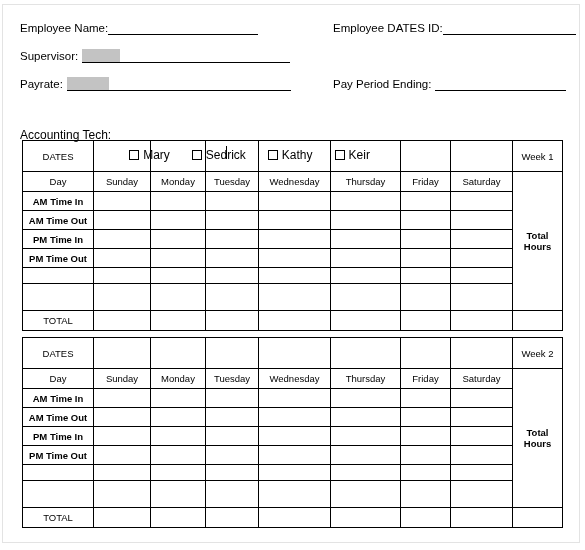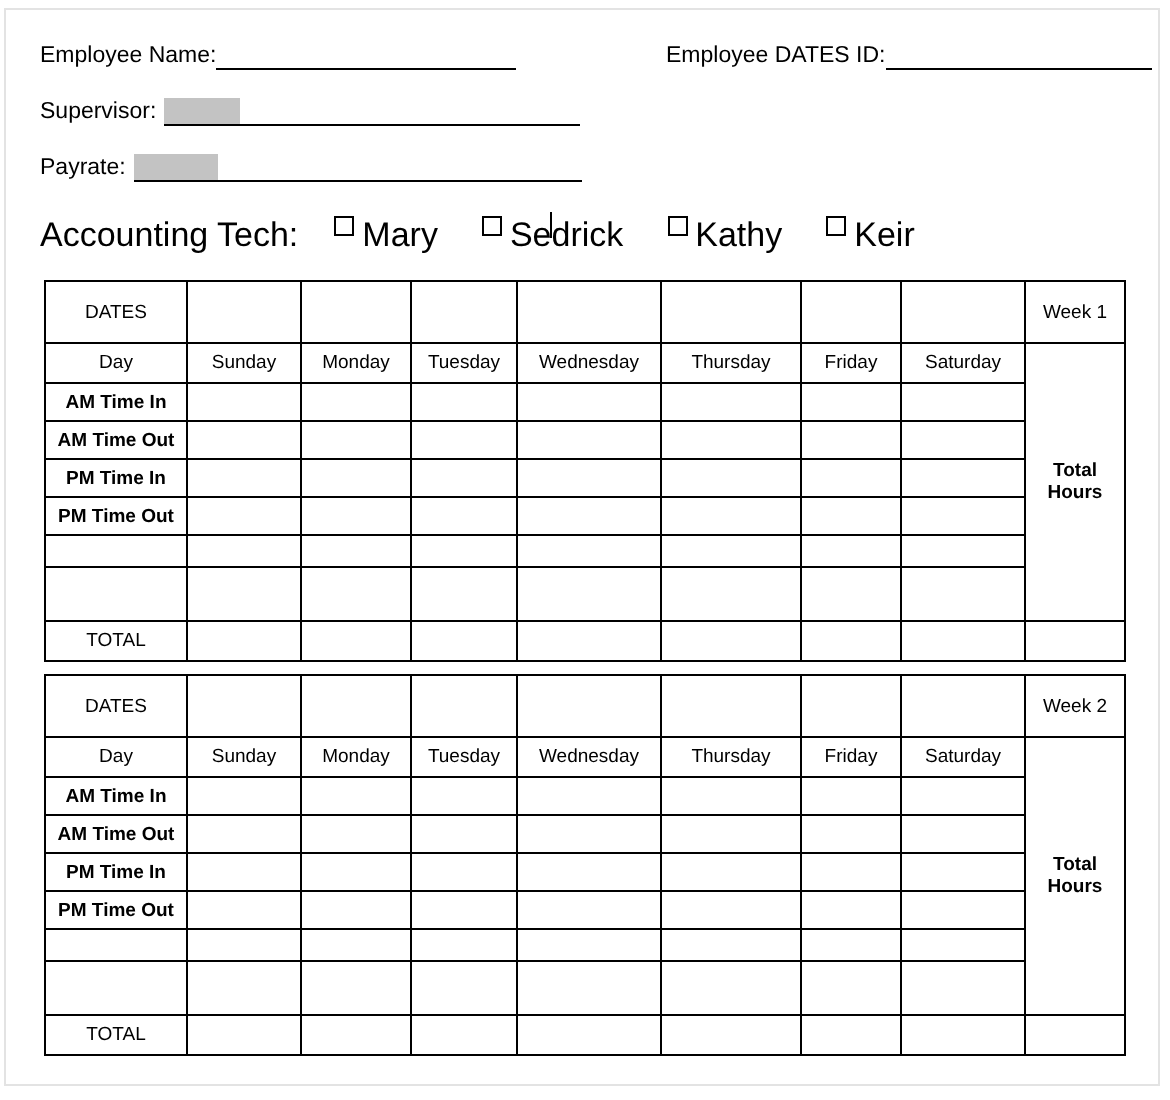--- a/index.html
+++ b/index.html
@@ -76,28 +76,29 @@
   .col-left  { left: 20px; }
   .col-right { left: 333px; }
 
   
   .tech-row {
     position: absolute;
     left: 20px;
     top: 108px;
     display: flex;
     align-items: center;
-    font-size: 17px;
+    font-size: 12px;
     white-space: nowrap;
   }
   .tech-label { margin-right: 18px; }
   .tech-item {
     display: flex;
-    align-items: flex-start;
+    align-items: center;
     margin-right: 22px;
+    margin-top: 40px;
   }
   .checkbox {
     width: 10px;
     height: 10px;
     border: 1.3px solid #000;
     background: #fff;
     box-sizing: border-box;
     margin-right: 4px;
     flex: none;
   }
@@ -189,20 +190,24 @@
         </span>
       </div>
     </div>
 
     <div class="field-row">
       <div class="field col-left">
         <span class="lbl">Payrate:</span>
         <span class="rule gap-before" style="width:224px">
           <span class="hl" style="width:42px"></span>
         </span>
+      </div>
+      <div class="field col-right">
+        <span class="lbl">Pay Period Ending:</span>
+        <span class="rule gap-before" style="width:131px"></span>
       </div>
     </div>
 
   </div>
 
   <div class="tech-row">
     <span class="tech-label">Accounting Tech:</span>
 
     <label class="tech-item">
       <span class="checkbox"></span>

